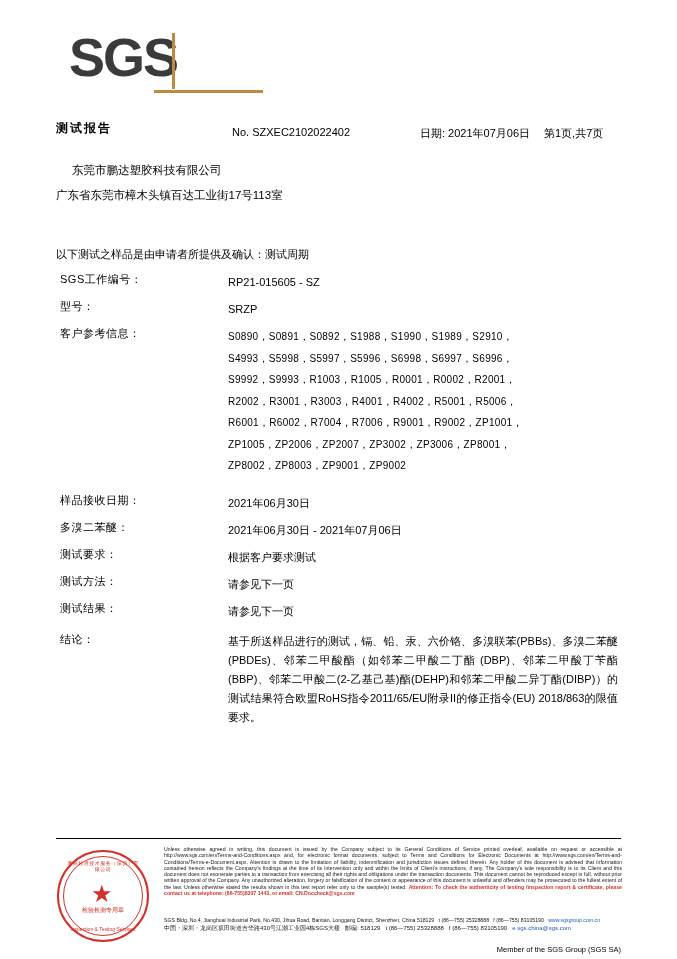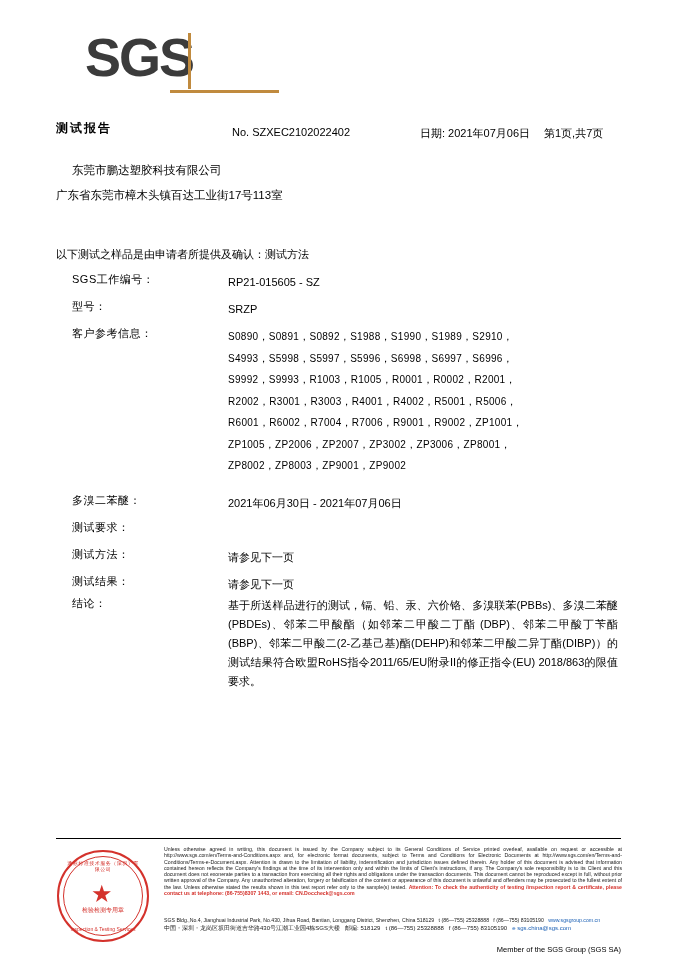--- a/index.html
+++ b/index.html
@@ -19,21 +19,21 @@
     position: absolute;
     left: 0; top: 0;
     width: 677px;
     height: 959px;
     background: #fff;
   }
 
   
   .logo-block {
     position: absolute;
-    left: 85px;
+    left: 69px;
     top: 30px;
     width: 110px;
     height: 62px;
   }
   .logo-text {
     font-family: "Liberation Sans", sans-serif;
     font-weight: bold;
     font-size: 54px;
     letter-spacing: -2px;
     line-height: 54px;
@@ -112,33 +112,33 @@
     top: 272px;
     width: 560px;
   }
   .field-row {
     position: relative;
     min-height: 21px;
     margin-bottom: 2px;
   }
   .field-label {
     position: absolute;
-    left: 16px;
+    left: 4px;
     top: 0;
     width: 170px;
     font-size: 11px;
     letter-spacing: 0.5px;
   }
   .field-value {
     margin-left: 172px;
     font-size: 11px;
     line-height: 21px;
   }
   .field-row.gap-sm { margin-bottom: 6px; }
-  .field-row.gap-md { margin-bottom: 1px; }
+  .field-row.gap-md { margin-bottom: 10px; }
 
   .ref-lines div {
     font-size: 10px;
     line-height: 21.5px;
     letter-spacing: 0.3px;
   }
 
   .conclusion-text {
     margin-left: 172px;
     font-size: 11px;
@@ -282,21 +282,21 @@
   </div>
 
   <div class="report-title">测试报告</div>
   <div class="report-no">No. SZXEC2102022402</div>
   <div class="report-date">日期: 2021年07月06日</div>
   <div class="report-page">第1页,共7页</div>
 
   <div class="company-name">东莞市鹏达塑胶科技有限公司</div>
   <div class="company-addr">广东省东莞市樟木头镇百达工业街17号113室</div>
 
-  <div class="sample-decl">以下测试之样品是由申请者所提供及确认：测试方法</div>
+  <div class="sample-decl">以下测试之样品是由申请者所提供及确认：测试周期</div>
 
   <div class="fields">
 
     <div class="field-row gap-sm">
       <div class="field-label">SGS工作编号：</div>
       <div class="field-value">RP21-015605 - SZ</div>
     </div>
 
     <div class="field-row gap-sm">
       <div class="field-label">型号：</div>
@@ -311,28 +311,33 @@
         <div>S9992，S9993，R1003，R1005，R0001，R0002，R2001，</div>
         <div>R2002，R3001，R3003，R4001，R4002，R5001，R5006，</div>
         <div>R6001，R6002，R7004，R7006，R9001，R9002，ZP1001，</div>
         <div>ZP1005，ZP2006，ZP2007，ZP3002，ZP3006，ZP8001，</div>
         <div>ZP8002，ZP8003，ZP9001，ZP9002</div>
       </div>
     </div>
 
     <div style="height:14px"></div>
 
+    <div class="field-row gap-sm">
+      <div class="field-label">样品接收日期：</div>
+      <div class="field-value">2021年06月30日</div>
+    </div>
 
     <div class="field-row gap-sm">
       <div class="field-label">多溴二苯醚：</div>
       <div class="field-value">2021年06月30日 - 2021年07月06日</div>
     </div>
 
     <div class="field-row gap-sm">
       <div class="field-label">测试要求：</div>
+      <div class="field-value">根据客户要求测试</div>
     </div>
 
     <div class="field-row gap-sm">
       <div class="field-label">测试方法：</div>
       <div class="field-value">请参见下一页</div>
     </div>
 
     <div class="field-row gap-md">
       <div class="field-label">测试结果：</div>
       <div class="field-value">请参见下一页</div>

